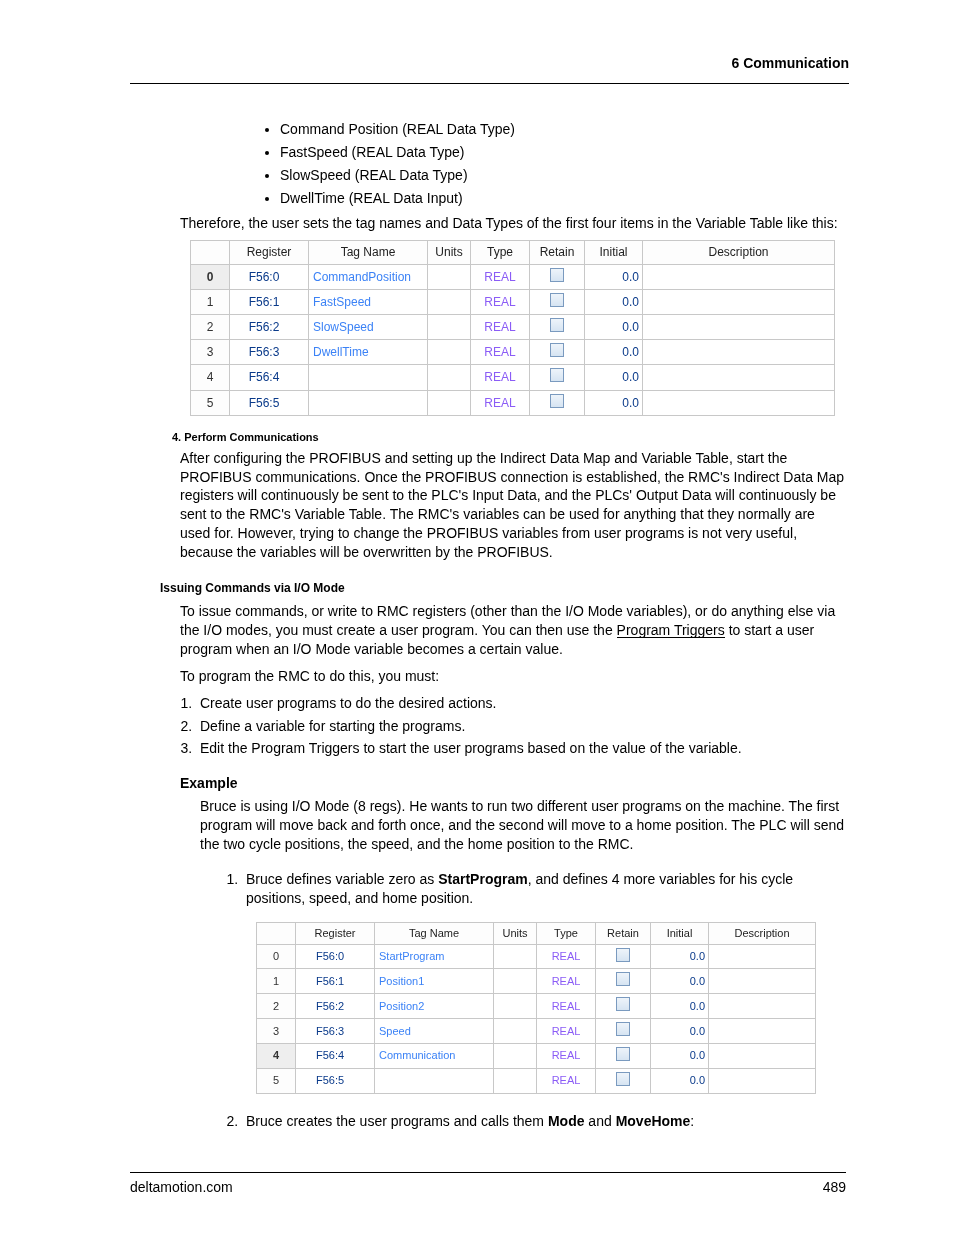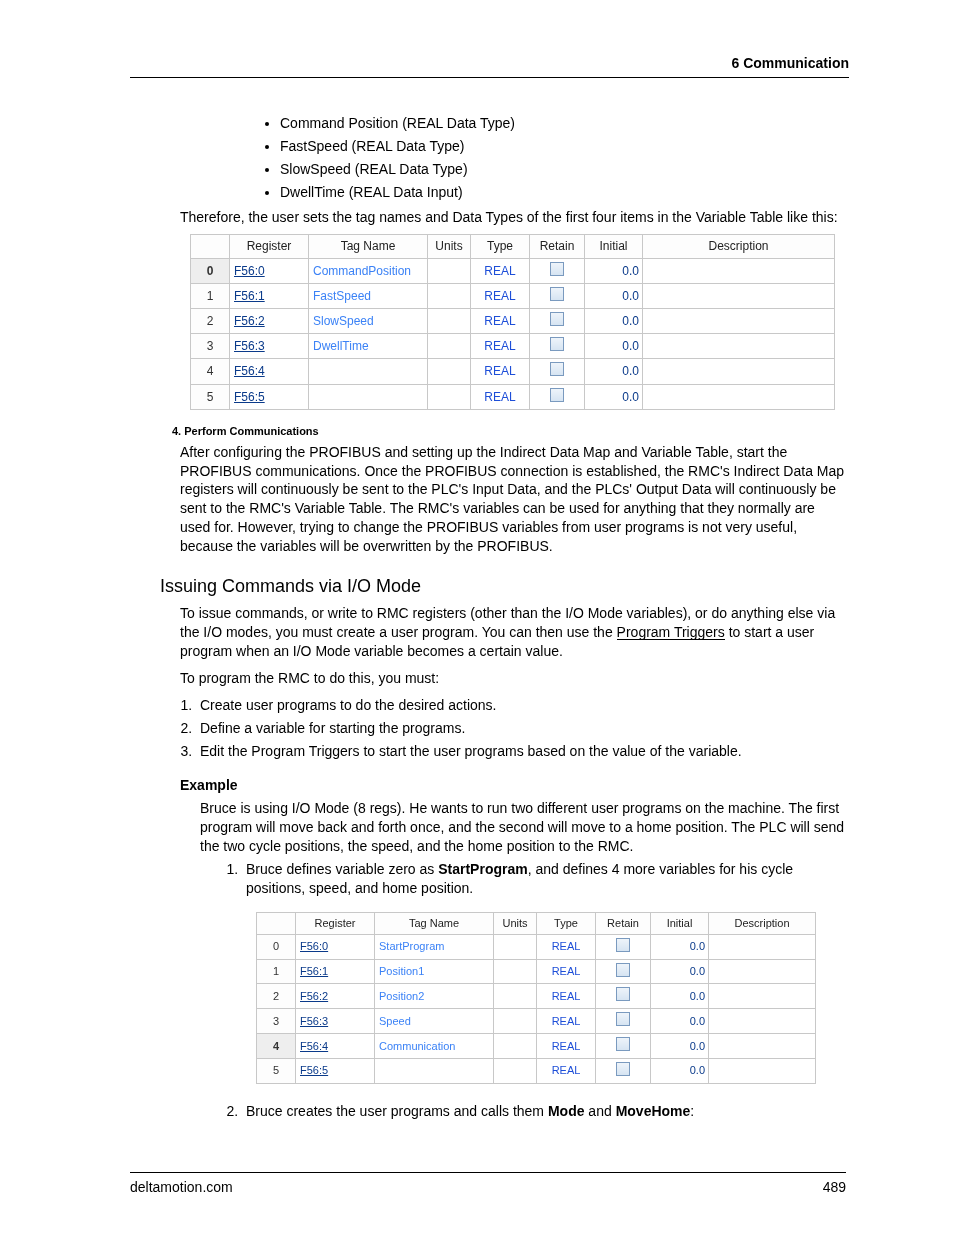--- a/index.html
+++ b/index.html
@@ -15,40 +15,40 @@
     height: 1235px;
     margin: 0 auto;
     position: relative;
     box-sizing: border-box;
     padding: 55px 105px 0 130px;
   }
   .running-head {
     text-align: right;
     font-weight: bold;
     font-size: 14px;
-    padding-bottom: 6px;
+    padding-bottom: 12px;
     border-bottom: 1px solid #000;
     margin-bottom: 36px;
   }
   .content {
     font-size: 14px;
     line-height: 1.35;
   }
   ul.bullets {
     margin: 0 0 6px 0;
     padding-left: 150px;
   }
   ul.bullets li {
     margin-bottom: 4px;
   }
   p.body-indent {
     margin: 4px 0 8px 50px;
   }
   p.body-indent2 {
-    margin: 4px 0 4px 70px;
+    margin: 4px 0 16px 70px;
   }
   .vartable-wrap {
     margin: 6px 0 10px 60px;
   }
   .vartable-wrap.small {
     margin-left: 120px;
   }
   table.vartable {
     border-collapse: collapse;
     width: 645px;
@@ -78,32 +78,31 @@
   }
   table.vartable td.rowhdr {
     text-align: center;
     color: #333;
     background: #fdfdfd;
     width: 30px;
   }
   table.vartable td.reg {
     color: #0a3a8a;
     white-space: nowrap;
-    text-align: left;
+    text-align: center;
     padding-right: 14px;
     width: 60px;
-    text-decoration: underline;
   }
   table.vartable td.tag {
     color: #3b82f6;
     width: 110px;
   }
   table.vartable td.units { width: 34px; }
   table.vartable td.type {
-    color: #1d4ed8;
+    color: #8b5cf6;
     text-align: center;
     width: 50px;
   }
   table.vartable td.retain {
     text-align: center;
     width: 46px;
   }
   table.vartable td.init {
     color: #0a3a8a;
     text-align: right;
@@ -117,22 +116,22 @@
     height: 12px;
     border: 1px solid #7a9abf;
     background: linear-gradient(#eef4fa, #d6e4f2);
   }
   h4.sec4 {
     margin: 14px 0 4px 42px;
     font-size: 11px;
   }
   h3.h3 {
     margin: 18px 0 6px 30px;
-    font-size: 18px;
-    font-weight: normal;
+    font-size: 12px;
+    font-weight: bold;
   }
   h4.example {
     margin: 16px 0 4px 50px;
     font-size: 14px;
   }
   .olist {
     margin: 2px 0 6px 66px;
     padding: 0;
   }
   .olist li {

